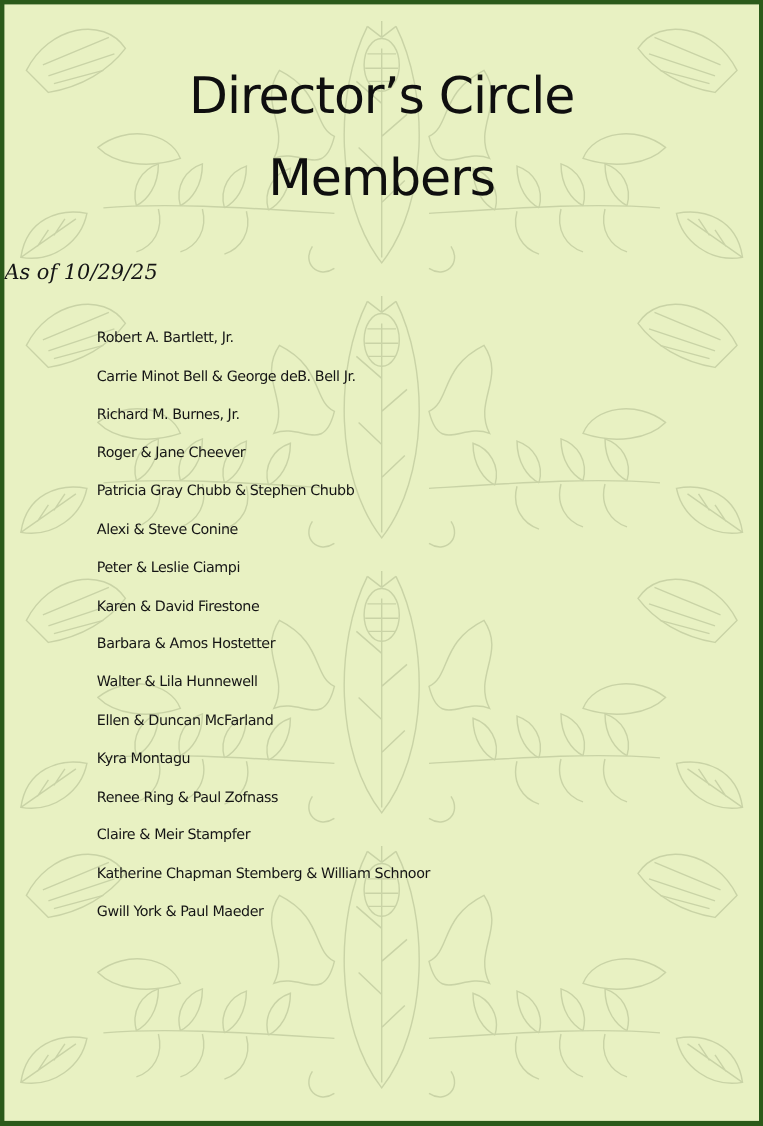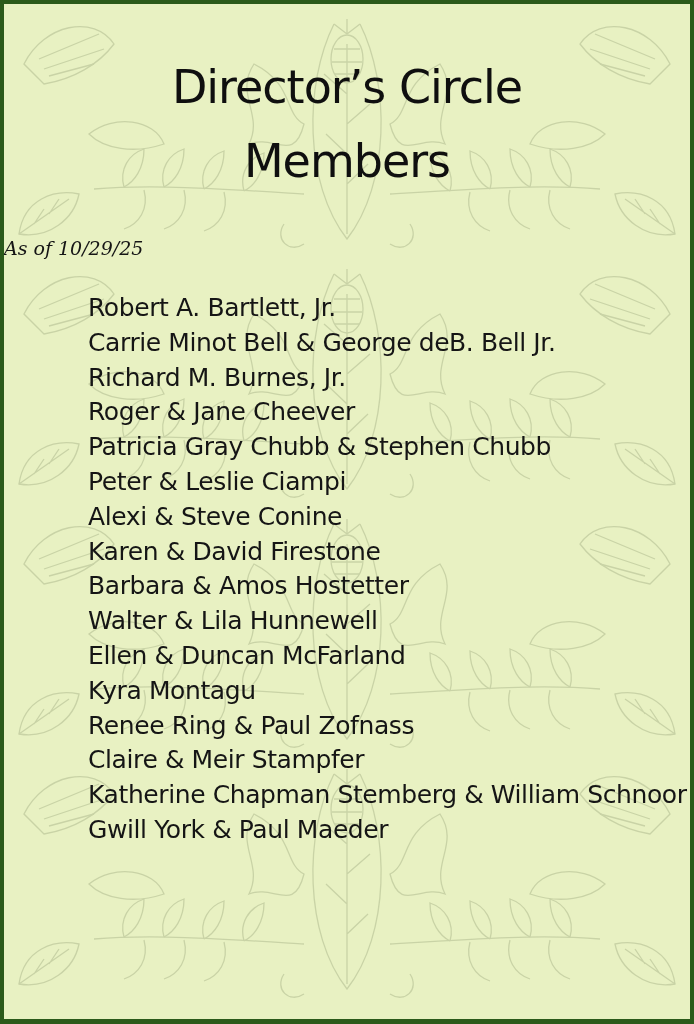--- a/index.html
+++ b/index.html
@@ -32,21 +32,21 @@
       font-family: "DejaVu Serif", serif;
       font-style: italic;
       font-size: 19px; color: #151515;
     }
     .members {
       position: absolute; left: 84px; top: 287px;
       margin: 0; padding: 0; list-style: none;
     }
     .members li {
       font-family: "DejaVu Sans", sans-serif;
-      font-size: 25px;
+      font-size: 13px;
       height: 34.8px; line-height: 34.8px;
       color: #151515; white-space: nowrap;
       letter-spacing: -0.4px;
     }
   </style>
 </head>
 <body>
 
 <div class="page">
   <div class="pattern">
@@ -115,22 +115,22 @@
     </h1>
 
     <div class="subtitle">As of 10/29/25</div>
 
     <ul class="members">
       <li>Robert A. Bartlett, Jr.</li>
       <li>Carrie Minot Bell &amp; George deB. Bell Jr.</li>
       <li>Richard M. Burnes, Jr.</li>
       <li>Roger &amp; Jane Cheever</li>
       <li>Patricia Gray Chubb &amp; Stephen Chubb</li>
+      <li>Alexi &amp; Steve Conine</li>
       <li>Peter &amp; Leslie Ciampi</li>
-      <li>Alexi &amp; Steve Conine</li>
       <li>Karen &amp; David Firestone</li>
       <li>Barbara &amp; Amos Hostetter</li>
       <li>Walter &amp; Lila Hunnewell</li>
       <li>Ellen &amp; Duncan McFarland</li>
       <li>Kyra Montagu</li>
       <li>Renee Ring &amp; Paul Zofnass</li>
       <li>Claire &amp; Meir Stampfer</li>
       <li>Katherine Chapman Stemberg &amp; William Schnoor</li>
       <li>Gwill York &amp; Paul Maeder</li>
     </ul>

